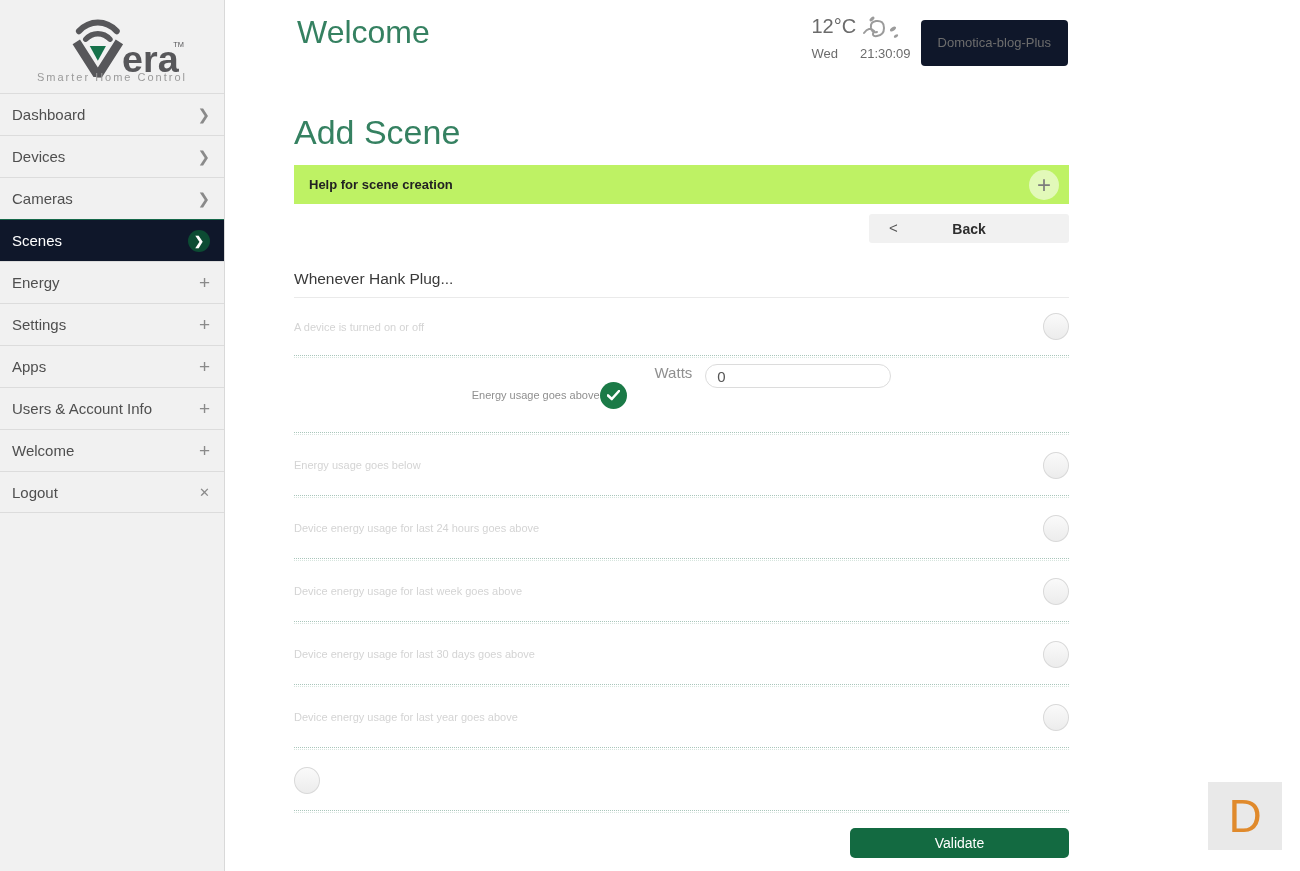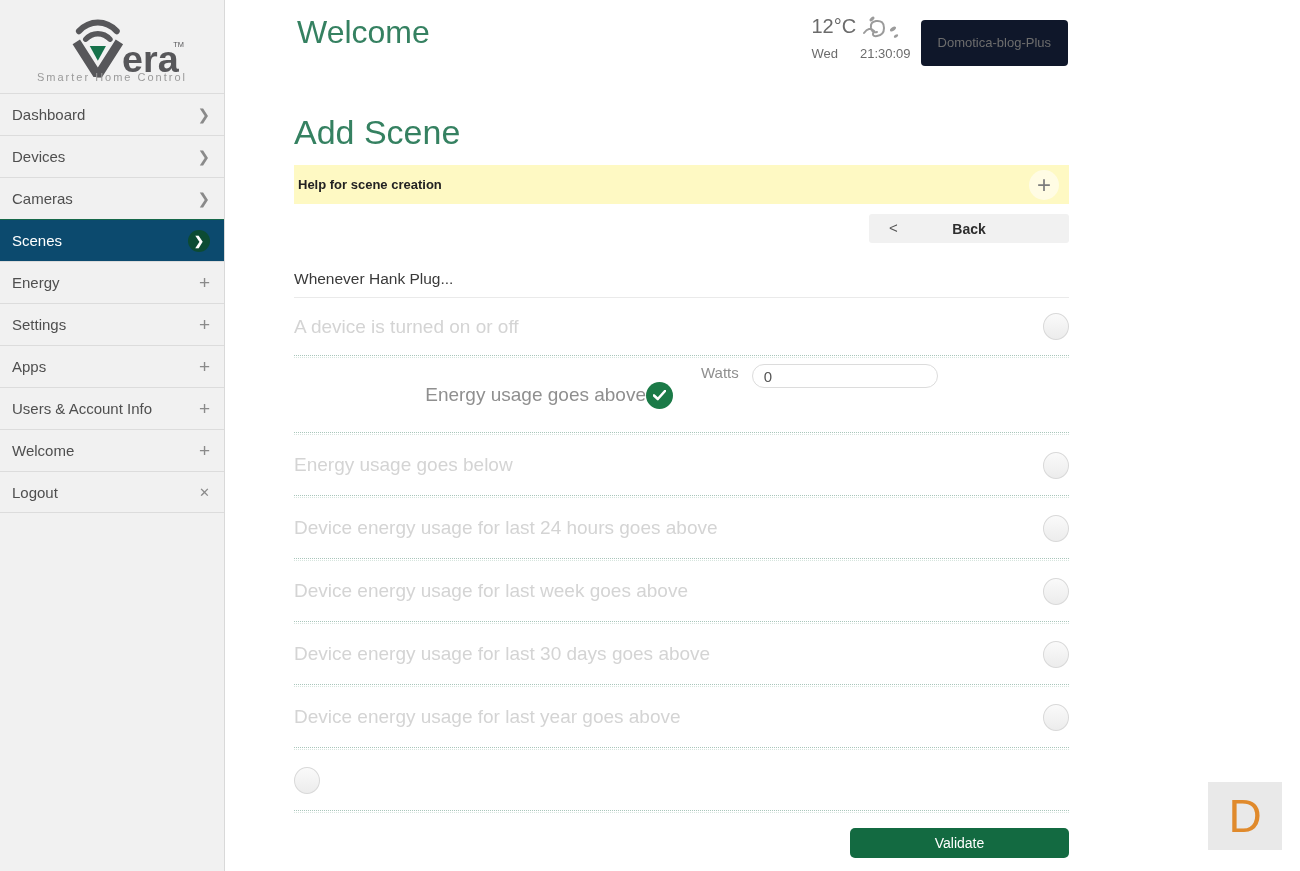--- a/index.html
+++ b/index.html
@@ -19,21 +19,21 @@
   .logo-tagline { font-size:11px; color:#9a9a9a; letter-spacing:2px; margin-top:-6px; }
   .side-item {
     height:42px; display:flex; align-items:center; justify-content:space-between;
     padding:0 14px 0 12px; border-top:1px solid #dcdcdc;
     font-size:15px; color:#4f4f4f; cursor:pointer; background:#f1f1f1;
   }
   .side-item:last-of-type { border-bottom:1px solid #dcdcdc; }
   .side-icon { color:#8a8a8a; font-size:15px; line-height:1; }
   .side-icon.plus { font-size:19px; font-weight:300; }
   .side-icon.close { font-size:13px; }
-  .side-item.active { background:#0c4a6e; color:#ffffff; border-top-color:#16684a; }
+  .side-item.active { background:#0f172a; color:#ffffff; border-top-color:#16684a; }
   .side-item.active .side-icon {
     width:22px; height:22px; border-radius:50%; background:#0c4b33; color:#fff;
     display:flex; align-items:center; justify-content:center; font-size:12px; font-weight:bold;
   }
 
   
   .main { position:absolute; left:268px; top:0; width:1032px; height:871px; }
   .topbar { position:relative; height:92px; }
   .welcome {
     position:absolute; left:29px; top:14px;
@@ -47,23 +47,23 @@
   .day { margin-right:22px; }
   .chip {
     margin-top:8px; background:#0f172a; border-radius:4px;
     padding:15px 17px; font-size:13px; color:#6d6d6d; height:46px; cursor:pointer;
   }
 
   .content { margin-left:26px; width:775px; }
   .page-title { font-size:34px; font-weight:300; color:#358161; margin-top:21px; }
 
   .help-bar {
-    margin-top:13px; height:39px; background:#fef9c3;
+    margin-top:13px; height:39px; background:#bef264;
     display:flex; align-items:center; justify-content:space-between;
-    padding:0 10px 0 4px;
+    padding:0 10px 0 15px;
   }
   .help-label { font-size:13px; color:#222; font-weight:600; }
   .help-plus {
     width:30px; height:30px; border-radius:50%; background:rgba(255,255,255,0.55);
     color:#7d7d7d; font-size:24px; font-weight:300; line-height:26px; text-align:center;
     border:none; cursor:pointer;
   }
 
   .back-row { margin-top:10px; display:flex; justify-content:flex-end; }
   .back-btn {
@@ -71,21 +71,21 @@
     border-radius:3px; font-family:inherit; font-size:14px; font-weight:600; color:#2e2e2e; cursor:pointer;
   }
   .back-chevron { position:absolute; left:20px; top:5px; font-size:15px; color:#555; font-weight:400; }
 
   .trigger-header { margin-top:27px; font-size:15.5px; color:#3a3a3a; padding-bottom:9px; border-bottom:1px solid #eaeaea; }
 
   .t-row { display:flex; align-items:center; justify-content:space-between; height:60px; cursor:pointer; }
   .t-row.first { height:57px; }
   .t-row.selected-row { height:74px; flex-direction:row; align-items:stretch; justify-content:center; }
   .sel-line1 { display:flex; align-items:center; justify-content:space-between; }
-  .t-label { font-size:19px; color:#d4d4d4; }
+  .t-label { font-size:11px; color:#d4d4d4; }
   .t-label.sel { color:#8f8f8f; }
   .radio {
     width:26px; height:27px; border-radius:50%;
     border:1px solid #d9d9d9; background:linear-gradient(#fafafa,#ececec);
     flex:0 0 auto;
   }
   .check {
     width:27px; height:27px; border-radius:50%; background:#1b7a47;
     display:flex; align-items:center; justify-content:center; flex:0 0 auto;
   }

